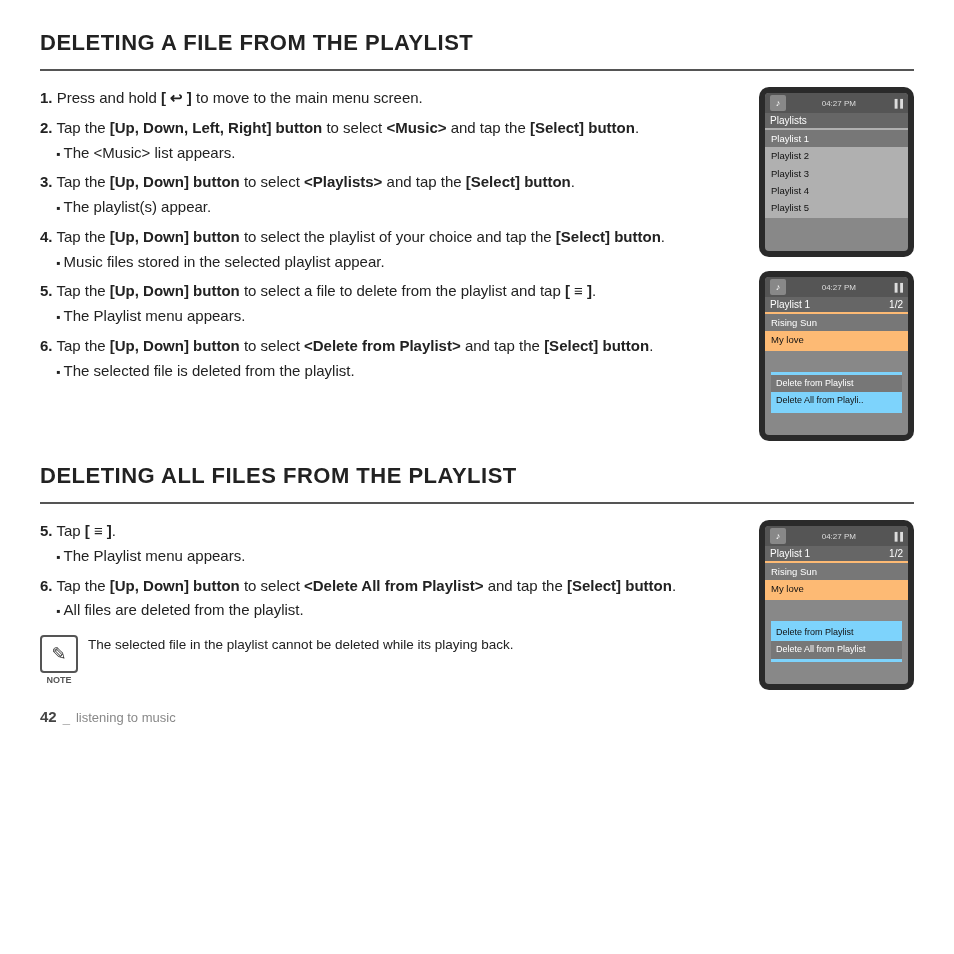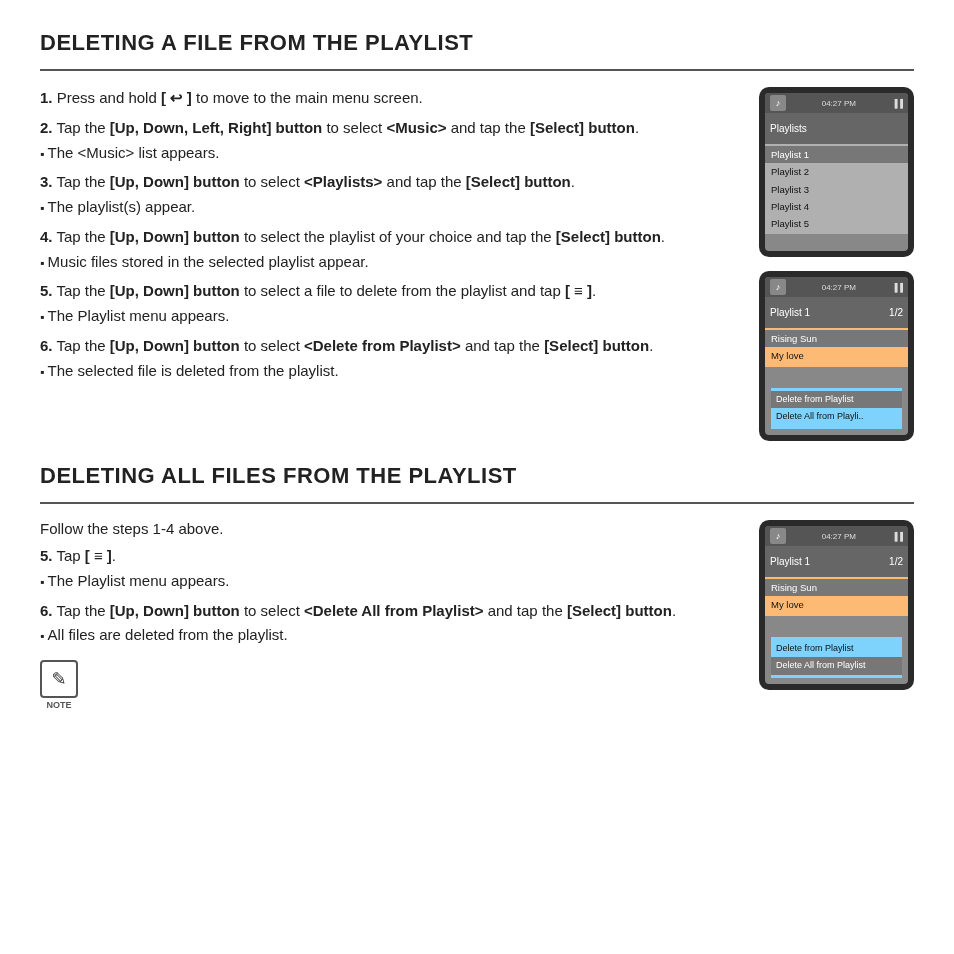--- a/index.html
+++ b/index.html
@@ -39,20 +39,21 @@
     }
     ol li {
       margin-bottom: 8px;
       padding-left: 0;
       line-height: 1.45;
     }
     ol li .num {
       font-weight: bold;
     }
     ol li .bullet {
+      margin-left: 16px;
       display: block;
       margin-top: 3px;
       margin-bottom: 3px;
     }
     ol li .bullet::before {
       content: "▪ ";
       font-size: 12px;
     }
     b { font-weight: bold; }
 
@@ -95,21 +96,21 @@
     .screen-header .time {
       font-size: 8px;
       color: #ddd;
     }
     .screen-header .battery {
       font-size: 8px;
       color: #ddd;
     }
     .screen-title-bar {
       background: #666;
-      padding: 10px 5px;
+      padding: 2px 5px;
       font-size: 10px;
       color: #fff;
       display: flex;
       justify-content: space-between;
       align-items: center;
     }
     .screen-list {
       background: #fdba74;
       padding: 2px 0;
     }
@@ -297,39 +298,39 @@
       </div>
     </div>
   </div>
 
   <div class="section2">
     <h1 class="section-title">DELETING ALL FILES FROM THE PLAYLIST</h1>
 
     <div class="content-area">
 
       <div class="instructions">
-        <p style="margin-bottom:8px;">Follow the steps 1-4 above.</p>
         <ol>
           <li>
             <span class="num">5.</span>
             Tap <b>[ ≡ ]</b>.
             <span class="bullet">The Playlist menu appears.</span>
           </li>
           <li style="margin-top:6px;">
             <span class="num">6.</span>
             Tap the <b>[Up, Down] button</b> to select <b>&lt;Delete All from Playlist&gt;</b> and tap the <b>[Select] button</b>.
             <span class="bullet">All files are deleted from the playlist.</span>
           </li>
         </ol>
 
         <div class="note-box">
           <div>
             <div class="note-icon">✎</div>
             <div class="note-label">NOTE</div>
           </div>
+          <p class="note-text">The selected file in the playlist cannot be deleted while its playing back.</p>
         </div>
       </div>
 
       <div class="right-col">
         <div class="device">
           <div class="device-screen">
             <div class="screen-header">
               <div class="music-icon">♪</div>
               <span class="time">04:27 PM</span>
               <span class="battery">▐▐</span>
@@ -345,13 +346,18 @@
             <div class="screen-menu-box">
               <div class="screen-menu-item">Delete from Playlist</div>
               <div class="screen-menu-item selected">Delete All from Playlist</div>
             </div>
           </div>
         </div>
       </div>
     </div>
   </div>
 
+  <div class="footer">
+    <span class="footer-num">42</span>
+    <span class="footer-sep">_</span>
+    <span class="footer-text">listening to music</span>
+  </div>
 </div>
 
 </body></html>

